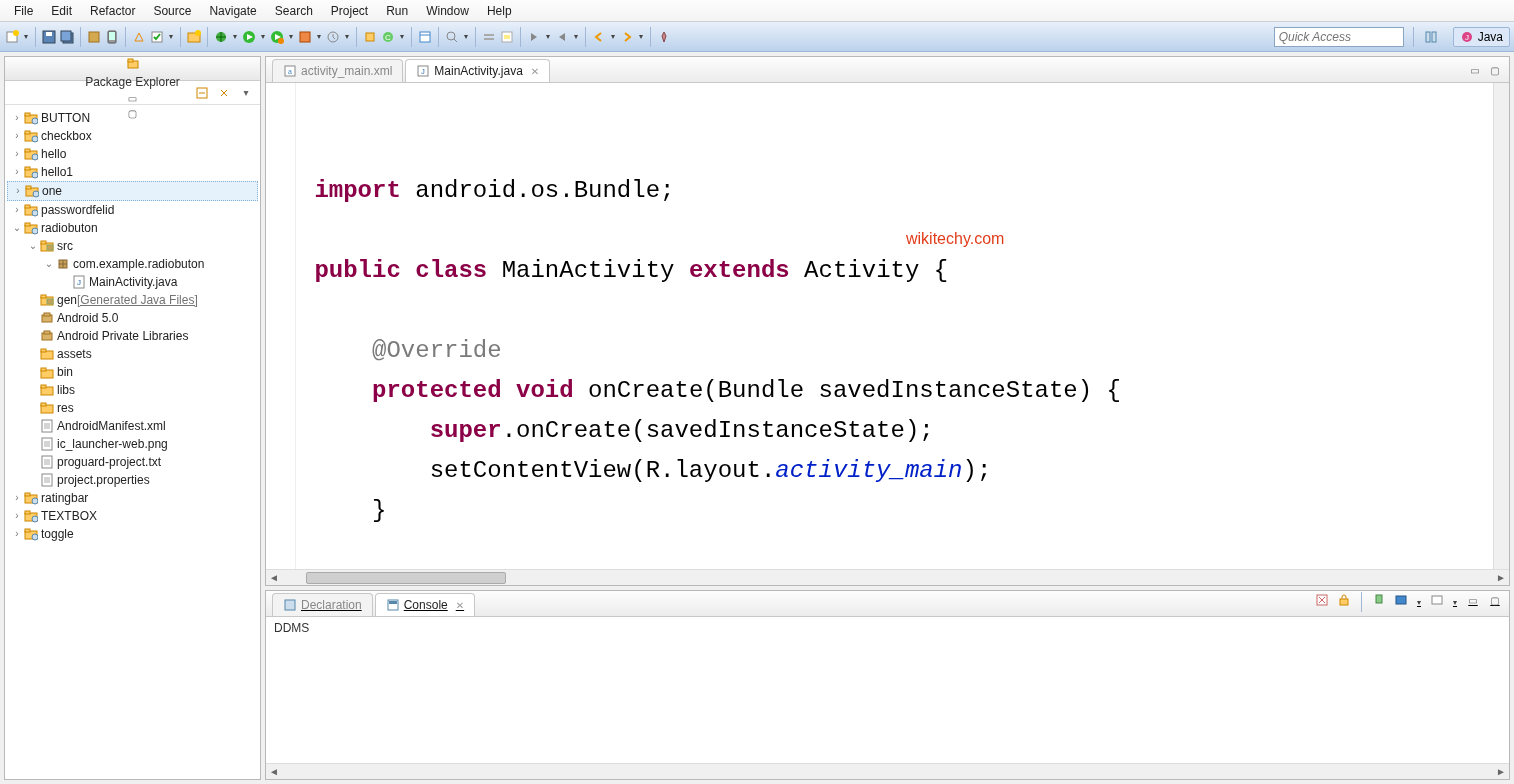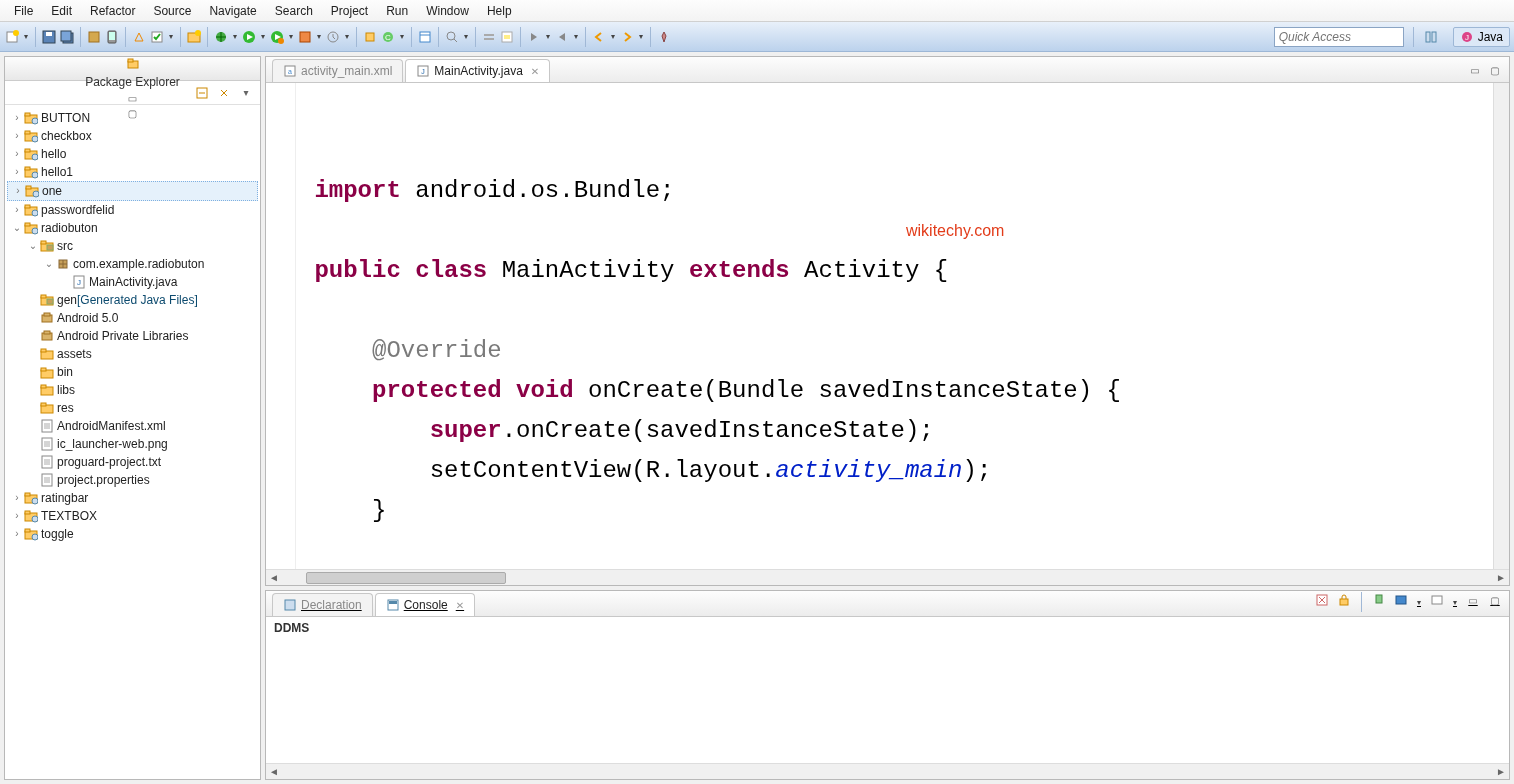--- a/index.html
+++ b/index.html
@@ -31,32 +31,32 @@
 .etab.active { background:#fff;color:#222; }
 .etab .close { font-size:10px;color:#999;margin-left:4px; }
 .etab-min { margin-left:auto; display:flex;gap:4px;padding-bottom:4px; }
 .editor-body { flex:1; display:flex; overflow:hidden; position:relative; }
 .gutter { width:30px;background:#fff;border-right:1px solid #eee; }
 .code { flex:1; font-family:"Courier New",monospace; font-size:24px; line-height:40px; padding:8px 0 8px 4px; overflow:auto; white-space:pre; background:#fff; position:relative; }
 .hl-line { background:#e9f3f8; display:block; }
 .kw { color:#8b0046; font-weight:bold; }
 .an { color:#7a7a7a; }
 .it { color:#0020c8; font-style:italic; }
-.watermark { position:absolute; top:128px; left:610px; color:#e23c1a; font-family:"Segoe UI",sans-serif; font-size:16px; font-weight:normal; }
+.watermark { position:absolute; top:136px; left:610px; color:#e23c1a; font-family:"Segoe UI",sans-serif; font-size:16px; font-weight:normal; }
 .hscroll { height:16px;background:#f0f0f0;border-top:1px solid #ddd;display:flex;align-items:center; }
 .hscroll .thumb { height:12px;background:#cfcfcf;border:1px solid #aaa;border-radius:2px;margin-left:24px;width:200px; }
 .hscroll .arrow{width:16px;text-align:center;color:#666;font-size:10px;}
 .bottom { height:190px; border:1px solid #b8b8b8; background:#fff; margin-top:4px; display:flex;flex-direction:column; }
 .btabs { height:26px;border-bottom:1px solid #c7c7c7;background:linear-gradient(#fdfdfd,#ececec);display:flex;align-items:flex-end;padding:0 6px;text-decoration:underline; }
 .btabs .right-icons{margin-left:auto;display:flex;gap:6px;padding-bottom:4px;}
-.bbody { flex:1;padding:4px 8px;font-size:12px;color:#333; overflow:auto;font-weight:bold;}
+.bbody { flex:1;padding:4px 8px;font-size:12px;color:#333; overflow:auto;}
 .bscroll{height:16px;background:#f0f0f0;border-top:1px solid #ddd;display:flex;align-items:center;}
 .bscroll .arrow{width:16px;text-align:center;color:#666;font-size:10px;}
 svg { display:block; }
-.java-gen{color:#0c4a6e;}
+.java-gen{color:#737373;text-decoration:underline;}
 </style>
 </head>
 <body>
 
 <div class="menubar">
   <span>File</span>
   <span>Edit</span>
   <span>Refactor</span>
   <span>Source</span>
   <span>Navigate</span>

